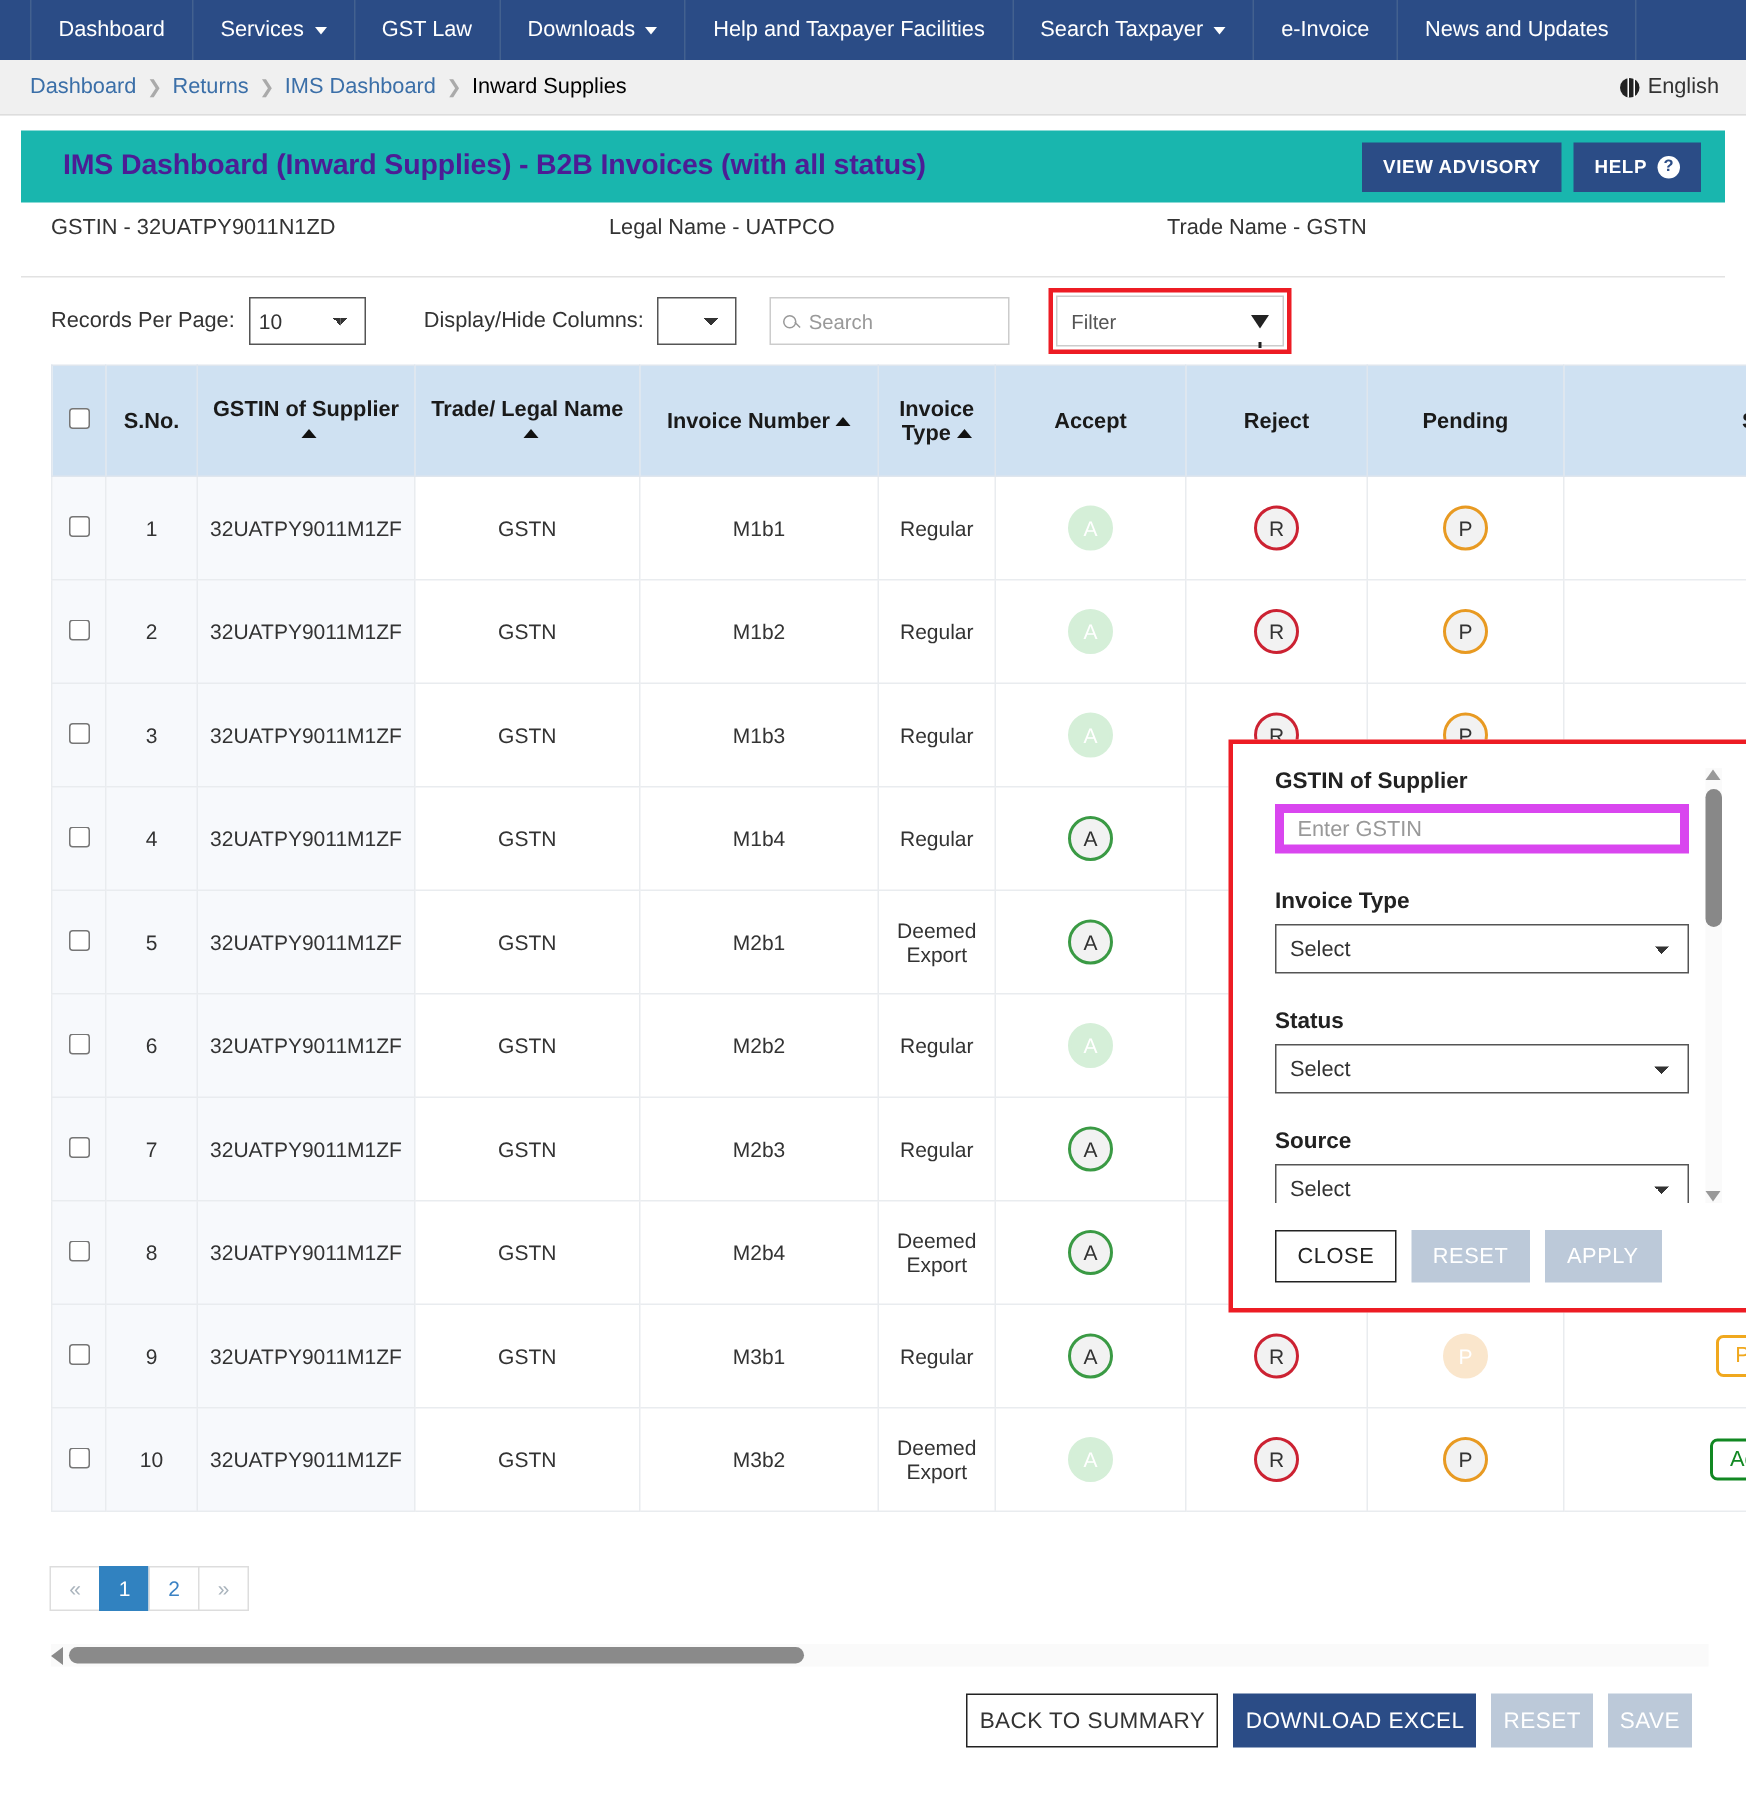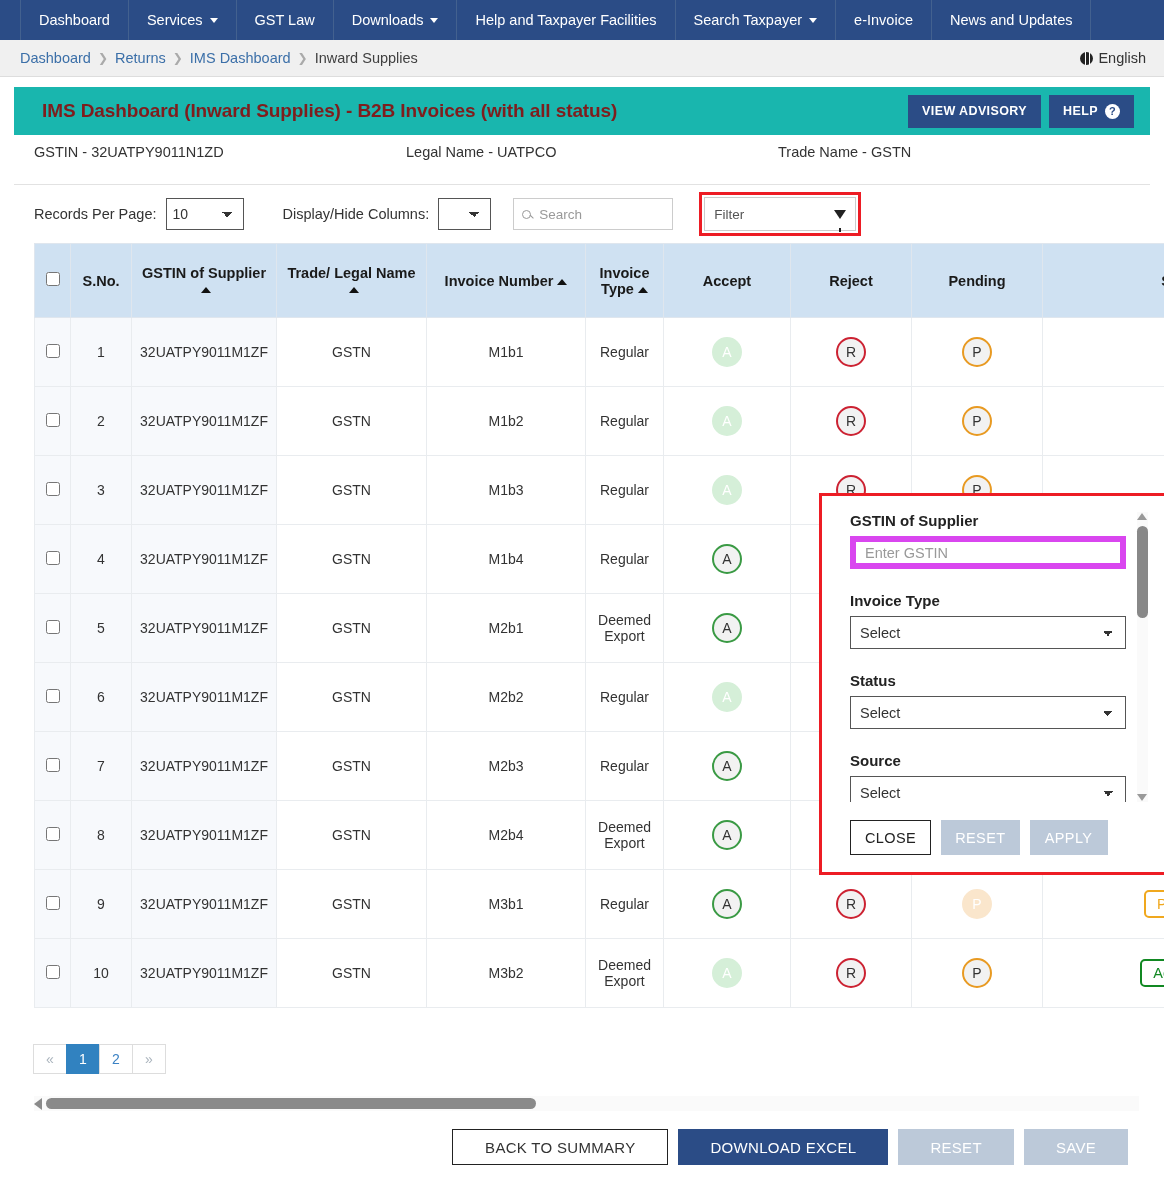--- a/index.html
+++ b/index.html
@@ -44,21 +44,21 @@
   .breadcrumb-bar {
     height: 37px;
     background: #f0f0f0;
     border-bottom: 1px solid #dddddd;
     display: flex;
     align-items: center;
     padding: 0 18px 0 20px;
     font-size: 14.5px;
   }
   .breadcrumb-bar .crumb { color: #3b6fa8; cursor: pointer; }
-  .breadcrumb-bar .crumb.current { color: #404040; cursor: default; }
+  .breadcrumb-bar .crumb.current { color: #000000; cursor: default; }
   .breadcrumb-bar .sep {
     color: #aaaaaa;
     margin: 0 7px;
     font-size: 12px;
   }
   .lang-box {
     margin-left: auto;
     display: flex;
     align-items: center;
     gap: 5px;
@@ -86,21 +86,21 @@
   .page-wrap { padding: 10px 14px 0 14px; }
 
   .teal-banner {
     background: #19b6ae;
     height: 48px;
     display: flex;
     align-items: center;
     padding: 0 16px 0 28px;
   }
   .teal-banner .title {
-    color: #7f1d1d;
+    color: #4c1d95;
     font-size: 19px;
     font-weight: bold;
     letter-spacing: -0.1px;
   }
   .teal-banner .btns {
     margin-left: auto;
     display: flex;
     gap: 8px;
     padding-left: 36px;
   }
@@ -468,21 +468,21 @@
     justify-content: flex-end;
     gap: 10px;
     padding: 18px 22px 0 0;
   }
   .f-btn {
     height: 36px;
     font-size: 15px;
     font-family: "Liberation Sans", sans-serif;
     letter-spacing: 0.3px;
     cursor: pointer;
-    padding: 0 32px;
+    padding: 0 8px;
   }
   .f-btn.outline { background: #ffffff; border: 1px solid #222222; color: #333333; }
   .f-btn.primary { background: #2b4c86; border: none; color: #ffffff; }
   .f-btn.muted   { background: #bcc9d9; border: none; color: #ffffff; }
 </style>
 </head>
 <body>
 
 <div class="topnav">
   <div class="nav-item">

